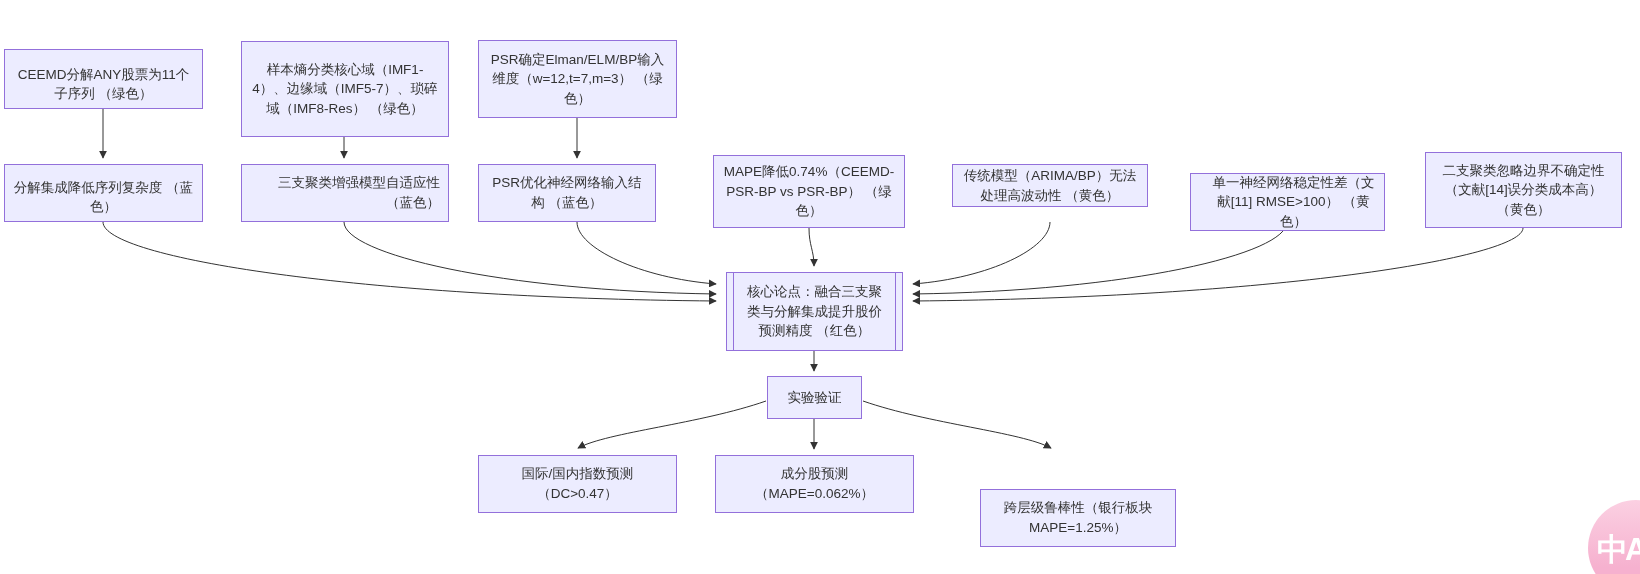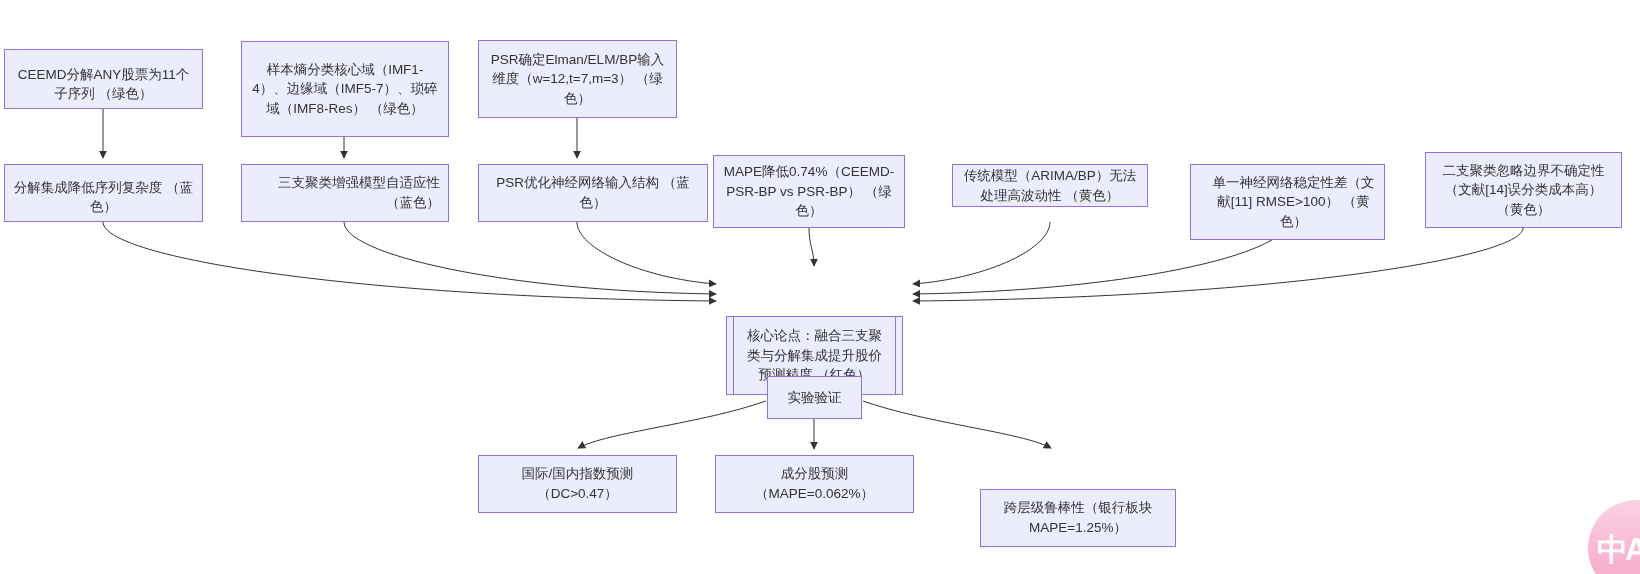--- a/index.html
+++ b/index.html
@@ -78,37 +78,37 @@
   <div class="node" style="left:478px;top:40px;width:199px;height:78px;">
       <span>PSR确定Elman/ELM/BP输入维度（w=12,t=7,m=3） （绿色）</span>
     </div>
 
   <div class="node" style="left:4px;top:164px;width:199px;height:58px;align-items:flex-end;">
       <span>分解集成降低序列复杂度 （蓝色）</span>
     </div>
   <div class="node" style="left:241px;top:164px;width:208px;height:58px;text-align:right;">
       <span>三支聚类增强模型自适应性 （蓝色）</span>
     </div>
-  <div class="node" style="left:478px;top:164px;width:230px;height:58px;align-items:center;">
+  <div class="node" style="left:478px;top:164px;width:178px;height:58px;align-items:center;">
       <span>PSR优化神经网络输入结构 （蓝色）</span>
     </div>
   <div class="node" style="left:713px;top:155px;width:192px;height:73px;">
       <span>MAPE降低0.74%（CEEMD-PSR-BP vs PSR-BP） （绿色）</span>
     </div>
   <div class="node" style="left:952px;top:164px;width:196px;height:43px;">
       <span>传统模型（ARIMA/BP）无法处理高波动性 （黄色）</span>
     </div>
-  <div class="node" style="left:1190px;top:164px;width:195px;height:76px;padding-left:20px;">
+  <div class="node" style="left:1190px;top:173px;width:195px;height:58px;padding-left:20px;">
       <span>单一神经网络稳定性差（文献[11] RMSE&gt;100） （黄色）</span>
     </div>
   <div class="node" style="left:1425px;top:152px;width:197px;height:76px;">
       <span>二支聚类忽略边界不确定性 （文献[14]误分类成本高） （黄色）</span>
     </div>
 
-  <div class="node node-core" style="left:726px;top:272px;width:177px;height:79px;margin-top:44px;">
+  <div class="node node-core" style="left:726px;top:272px;width:177px;height:79px;">
       <span>核心论点：融合三支聚类与分解集成提升股价预测精度 （红色）</span>
     </div>
 
   <div class="node" style="left:767px;top:376px;width:95px;height:43px;">
       <span>实验验证</span>
     </div>
 
   <div class="node" style="left:478px;top:455px;width:199px;height:58px;">
       <span>国际/国内指数预测 （DC&gt;0.47）</span>
     </div>

